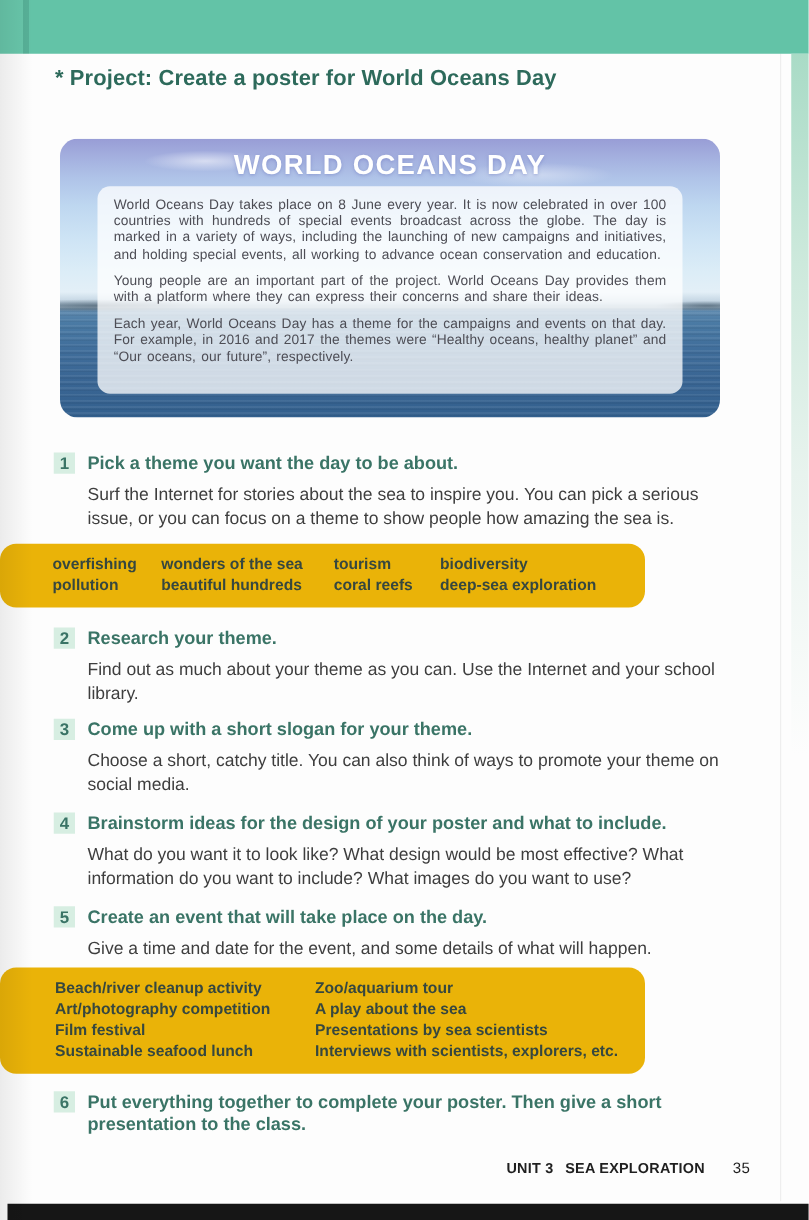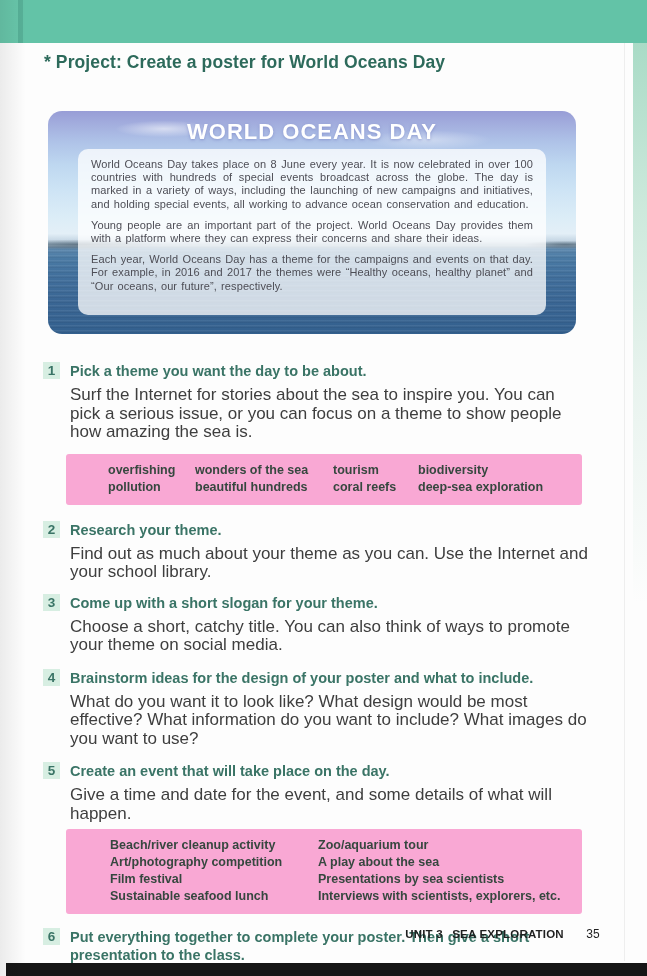--- a/index.html
+++ b/index.html
@@ -84,26 +84,26 @@
   .step-num{
     position:absolute;left:43px;top:0px;
     min-width:17px;height:17px;line-height:17px;text-align:center;
     background:#d7eee2;color:#3a7466;font-size:13.5px;font-weight:700;
   }
   .step-heading{
     font-size:14.5px;font-weight:700;color:#3a7466;line-height:18px;margin:0;
   }
   .step-heading.narrow{max-width:488px;}
   .step-body{
-    margin:6px 0 0 0;font-size:17px;line-height:18.5px;color:#3e3e3e;
+    margin:6px 0 0 0;font-size:14px;line-height:18.5px;color:#3e3e3e;
   }
   
   .list-box{
-    margin-left:66px;width:516px;box-sizing:border-box;
-    background:#f9a8d4;border-radius:3px;display:flex;
+    width:516px;box-sizing:border-box;
+    background:#eab308;border-radius:13px;display:flex;
   }
   .theme-box{margin-top:12px;padding:8px 0 9px 42px;}
   .events-box{margin-top:6px;padding:8px 0 9px 44px;}
   .list-col{display:flex;flex-direction:column;}
   .theme-box .c1{width:87px;}
   .theme-box .c2{width:138px;}
   .theme-box .c3{width:85px;}
   .events-box .c1{width:208px;justify-content:center;}
   .list-item{
     font-size:12.5px;font-weight:700;color:#36473f;line-height:17px;

